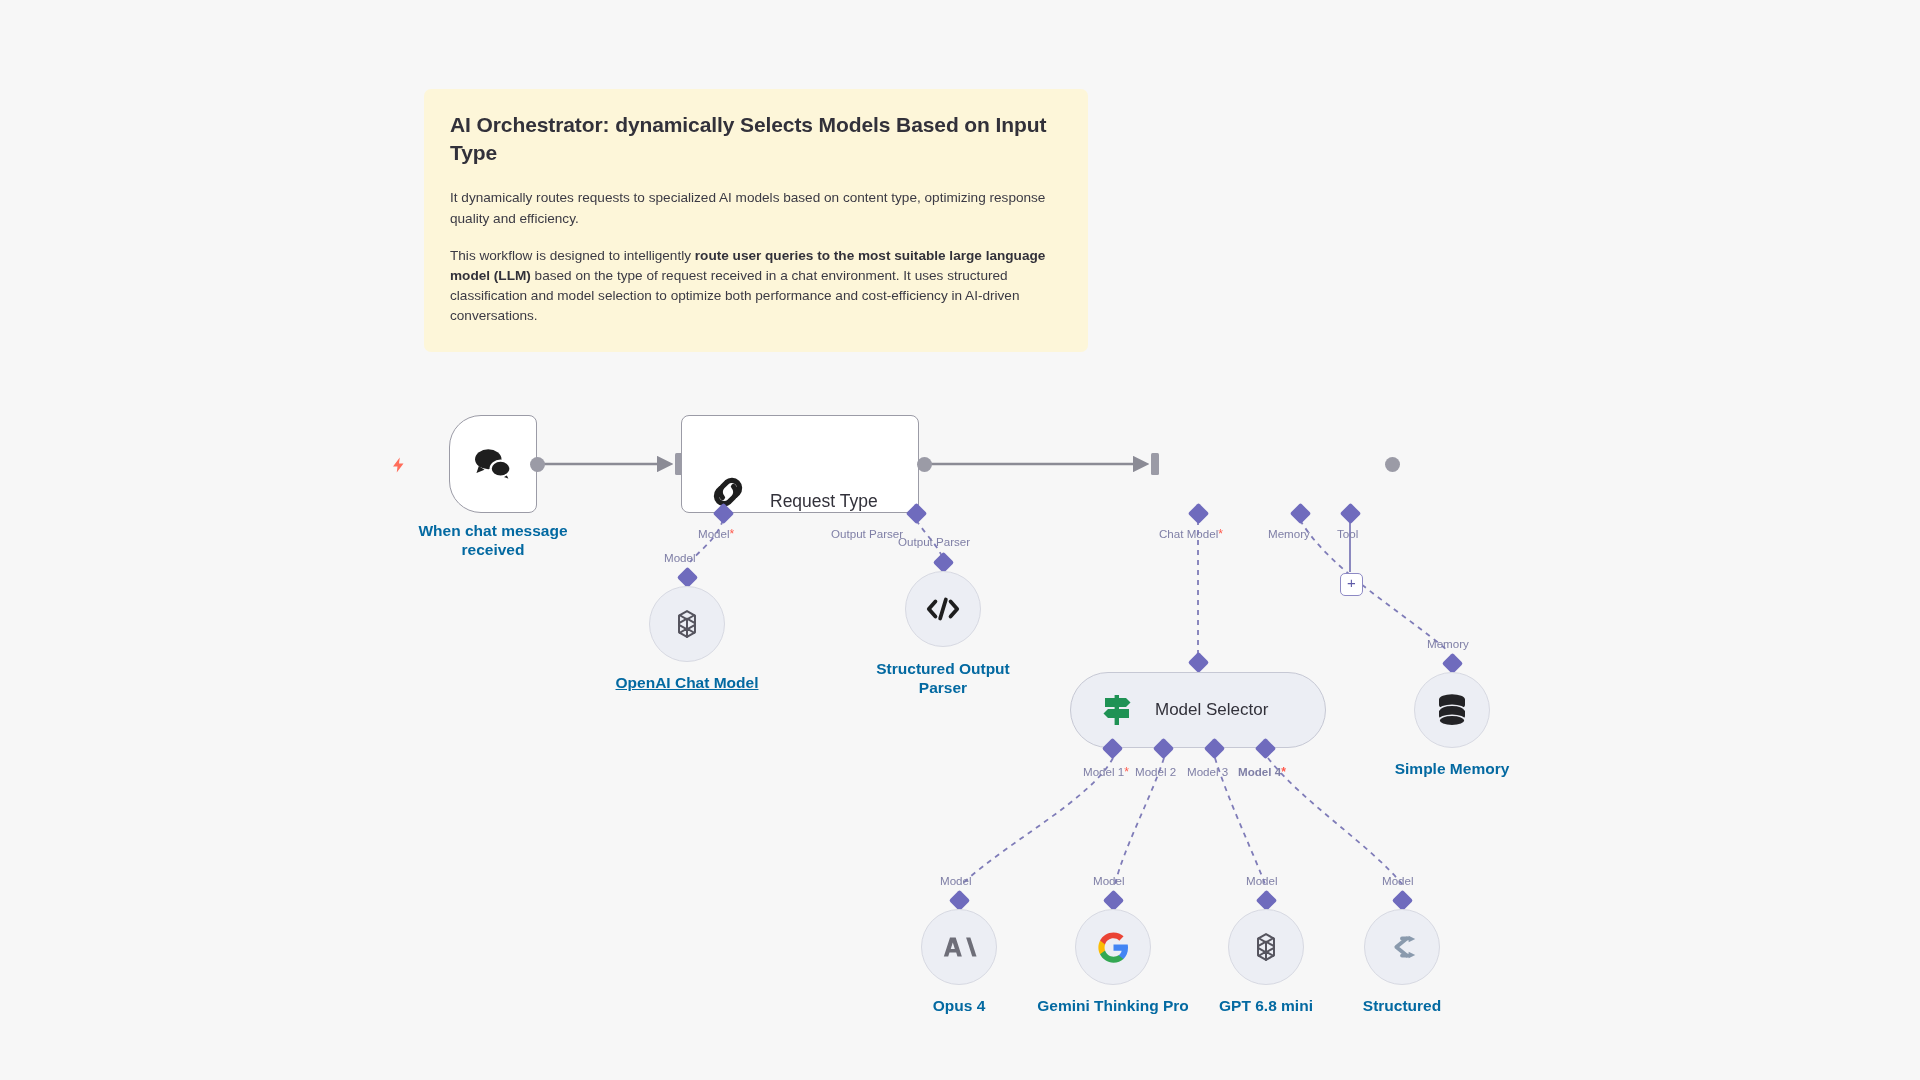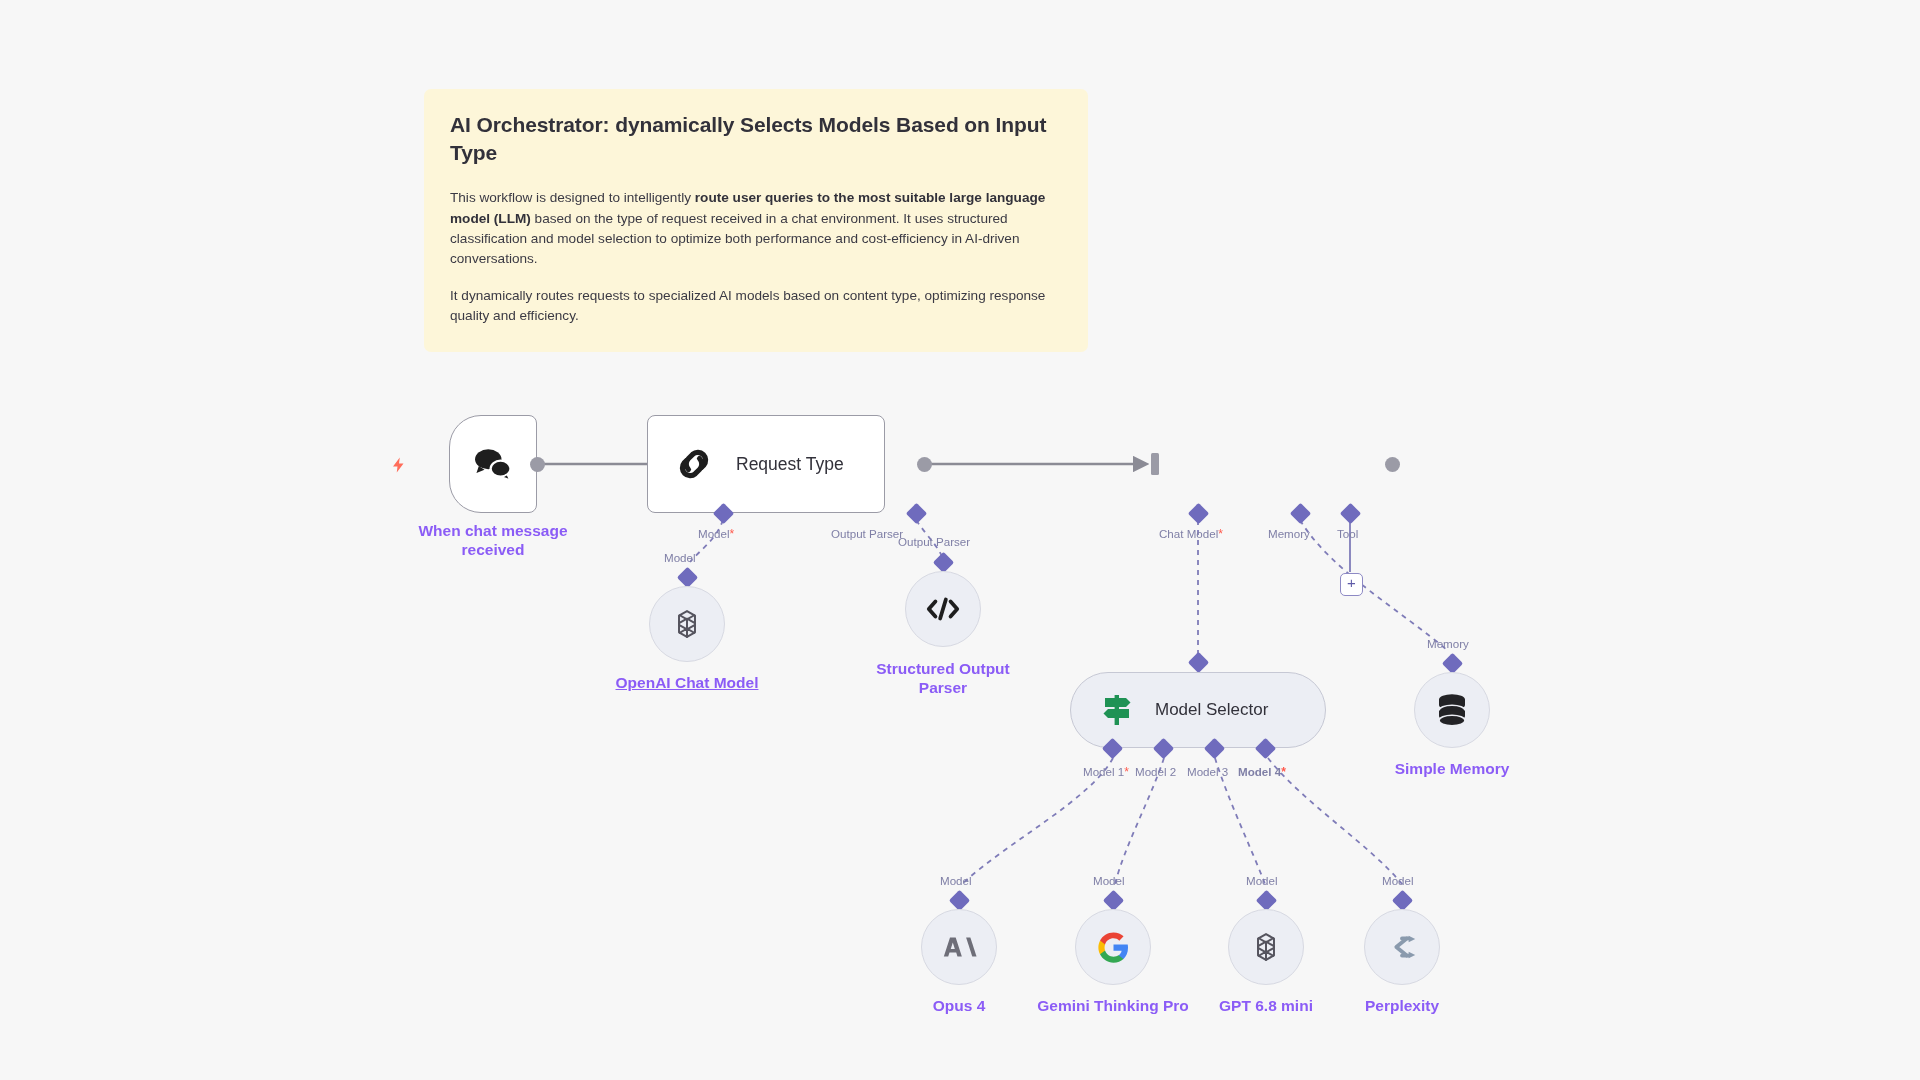--- a/index.html
+++ b/index.html
@@ -113,21 +113,21 @@
     align-items: center;
     justify-content: center;
   }
 
   
   .caption {
     position: absolute;
     text-align: center;
     font-size: 15.5px;
     font-weight: bold;
-    color: #8b5cf6;
+    color: #0369a1;
     line-height: 1.22;
     white-space: pre-line;
   }
 
   
   .port-label {
     position: absolute;
     font-size: 11.6px;
     color: #7f7fa6;
     white-space: nowrap;
@@ -186,22 +186,22 @@
 
   svg.icon { display: block; }
 </style>
 </head>
 <body>
 
 <div id="canvas">
 
   <div class="sticky">
     <div class="sticky-title">AI Orchestrator: dynamically Selects Models Based on Input Type</div>
+    <p class="sticky-p">It dynamically routes requests to specialized AI models based on content type, optimizing response quality and efficiency.</p>
     <p class="sticky-p"><span>This workflow is designed to intelligently </span><b>route user queries to the most suitable large language model (LLM)</b><span> based on the type of request received in a chat environment. It uses structured classification and model selection to optimize both performance and cost-efficiency in AI-driven conversations.</span></p>
-    <p class="sticky-p">It dynamically routes requests to specialized AI models based on content type, optimizing response quality and efficiency.</p>
   </div>
 
   <svg id="edges" viewBox="0 0 1920 1080">
     <defs>
       <marker id="arrowgray" viewBox="0 0 10 10" refX="8" refY="5" markerWidth="7" markerHeight="7" orient="auto-start-reverse">
         <path d="M 0 0 L 10 5 L 0 10 z" fill="#8b8b95"></path>
       </marker>
     </defs>
 
     <line x1="537" y1="464" x2="670" y2="464" stroke="#8b8b95" stroke-width="2.4" marker-end="url(#arrowgray)"></line>
@@ -241,21 +241,21 @@
         <ellipse cx="30" cy="23" rx="10.5" ry="8.5" fill="#1e1e1e" stroke="#ffffff" stroke-width="2.4"></ellipse>
         <path d="M37 29 L40 35 L32 32 Z" fill="#1e1e1e" stroke="#ffffff" stroke-width="1.6"></path>
       </svg>
     </span>
   </div>
   <div class="out-dot" style="left:530px; top:457px;"></div>
   <div class="caption" style="left:383px; top:522px; width:220px;">When chat message
 received</div>
 
   <div class="in-bar" style="left:675px; top:453px;"></div>
-  <div class="node node-rect" style="left:647px; top:415px;">
+  <div class="node node-rect" style="left:681px; top:415px;align-items:flex-end;">
     <span>
       <svg class="icon" width="40" height="40" viewBox="0 0 40 40">
         <g fill="none" stroke="#1e1e1e" stroke-width="5.2" stroke-linecap="round">
           <path d="M14.5 25.5 a7.8 7.8 0 0 1 0 -11 l4.2 -4.2 a7.8 7.8 0 0 1 11 11 l-2.2 2.2"></path>
           <path d="M25.5 14.5 a7.8 7.8 0 0 1 0 11 l-4.2 4.2 a7.8 7.8 0 0 1 -11 -11 l2.2 -2.2"></path>
         </g>
       </svg>
     </span>
     <span class="node-label-main">Request Type</span>
   </div>
@@ -390,15 +390,15 @@
         <g fill="none" stroke="#8a9aad" stroke-width="4" stroke-linecap="round" stroke-linejoin="round">
           <path d="M24 7 L13 16 L24 25"></path>
           <path d="M19 7 h7 v0"></path>
           <path d="M19 25 h7"></path>
         </g>
         <path d="M26 4 L33 7.5 L26 11 Z" fill="#8a9aad"></path>
         <path d="M26 21 L33 24.5 L26 28 Z" fill="#8a9aad"></path>
       </svg>
     </span>
   </div>
-  <div class="caption" style="left:1292px; top:997px; width:220px;">Perplexity</div>
+  <div class="caption" style="left:1292px; top:997px; width:220px;">Structured</div>
 
 </div>
 
 </body></html>

